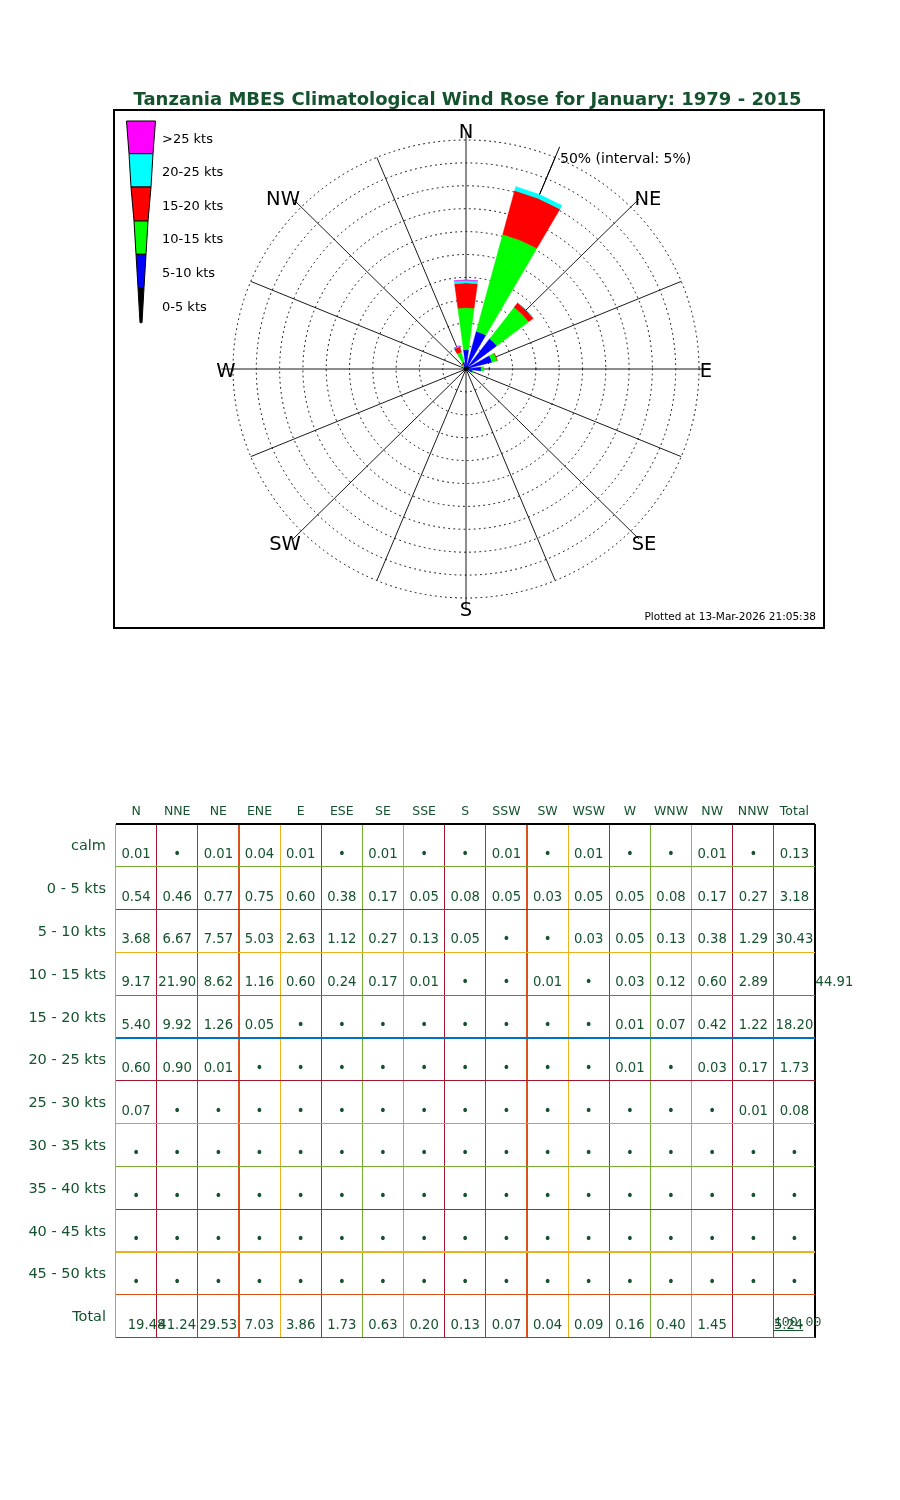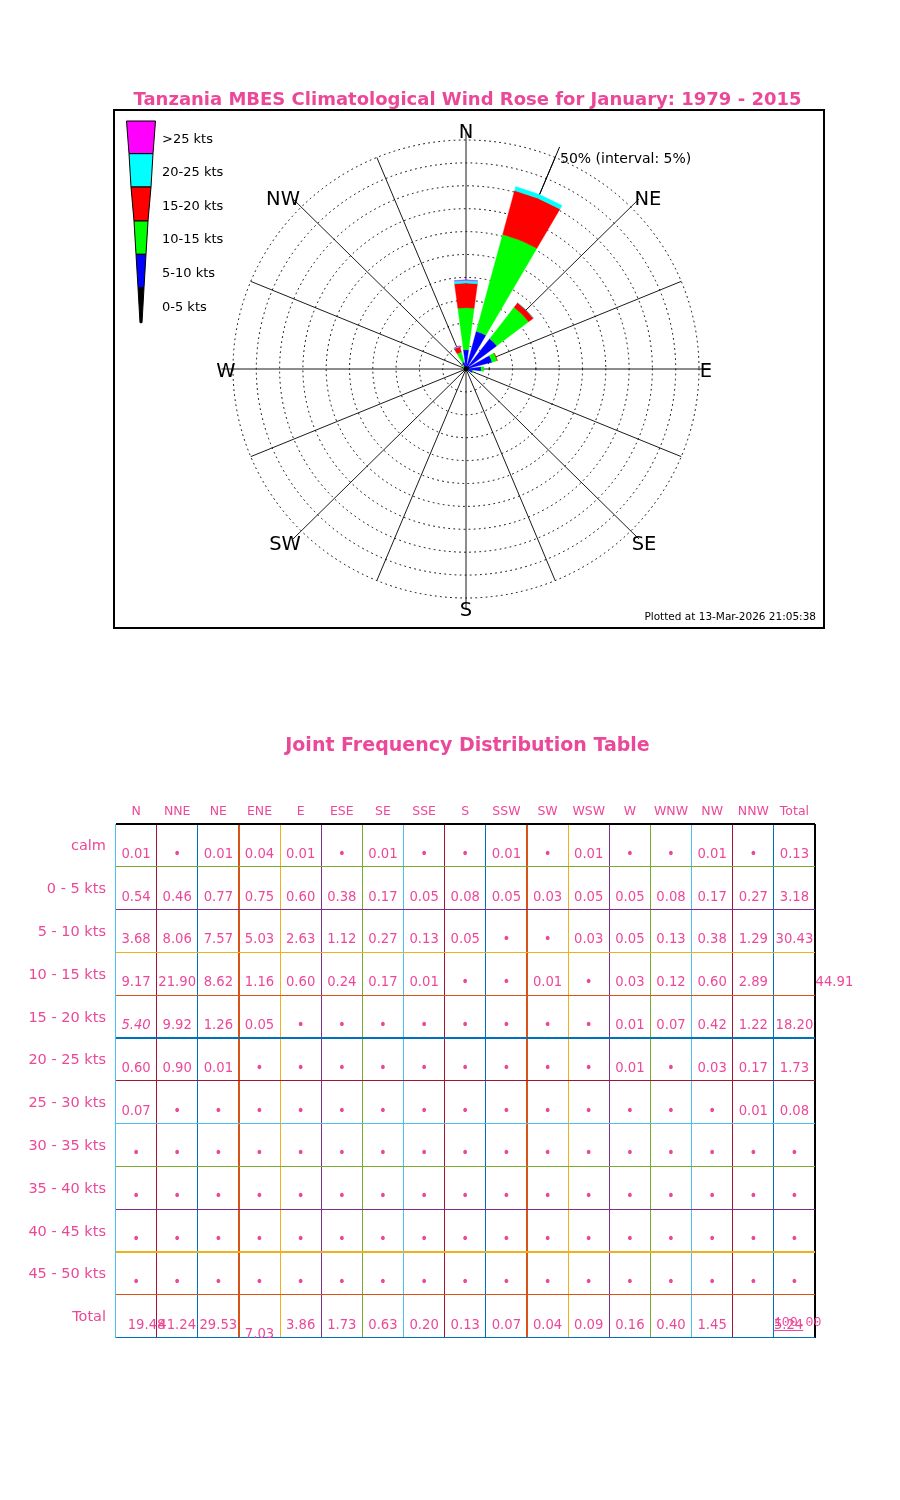--- a/index.html
+++ b/index.html
@@ -1,17 +1,17 @@
 <!DOCTYPE html>
 <html><head>
 <meta charset="utf-8">
 <style>
   html,body{margin:0;padding:0;background:#fff;}
   #page{position:relative;width:888px;height:1500px;background:#ffffff;overflow:hidden;
-        font-family:"DejaVu Sans",sans-serif;color:#ec4899;}
+        font-family:"DejaVu Sans",sans-serif;color:#14532d;}
   .abs{position:absolute;}
   #chart-title{left:100px;top:88px;width:735px;text-align:center;
                font-size:18px;font-weight:bold;letter-spacing:0;}
   #rose-box{left:113px;top:109px;width:708px;height:516px;border:2px solid #000;box-sizing:content-box;}
   #rose-svg{display:block;width:708px;height:516px;}
   #table-title{left:100px;top:733px;width:735px;text-align:center;font-size:19px;font-weight:bold;}
   .cell{position:absolute;text-align:center;font-size:13.2px;line-height:18px;height:18px;}
   .hdr{position:absolute;text-align:center;font-size:12.5px;line-height:18px;height:18px;}
   .rowlab{position:absolute;text-align:right;font-size:14.5px;line-height:20px;height:20px;}
   .gline{position:absolute;}
@@ -127,21 +127,20 @@
         <polygon points="16,76 36,76 33,110 19,110" fill="#FF0000" stroke="#000" stroke-width="1"></polygon>
         <text x="47" y="94" dominant-baseline="central" font-size="13" font-family="DejaVu Sans,sans-serif">15-20 kts</text>
         <polygon points="19,110 33,110 31,143.3 21,143.3" fill="#00FF00" stroke="#000" stroke-width="1"></polygon>
         <text x="47" y="127.65" dominant-baseline="central" font-size="13" font-family="DejaVu Sans,sans-serif">10-15 kts</text>
         <polygon points="21,143.3 31,143.3 29,176.7 23,176.7" fill="#0000FF" stroke="#000" stroke-width="1"></polygon>
         <text x="47" y="161" dominant-baseline="central" font-size="13" font-family="DejaVu Sans,sans-serif">5-10 kts</text>
         <polygon points="23,176.7 29,176.7 27,211.7 25,211.7" fill="#000000" stroke="#000" stroke-width="1"></polygon>
         <text x="47" y="195.2" dominant-baseline="central" font-size="13" font-family="DejaVu Sans,sans-serif">0-5 kts</text>
       </svg>
   </div>
-  <div id="table-title" class="abs">Joint Frequency Distribution Table</div>
   <div id="jfd-table">
       <div class="gline" style="left: 114.9px; top: 824px; width: 1.2px; height: 513.6px; background: rgb(77, 190, 238);"></div>
       <div class="gline" style="left: 156.05px; top: 824px; width: 1.2px; height: 513.6px; background: rgb(162, 20, 47);"></div>
       <div class="gline" style="left: 197.2px; top: 824px; width: 1.2px; height: 513.6px; background: rgb(0, 114, 189);"></div>
       <div class="gline" style="left: 238.35px; top: 824px; width: 1.2px; height: 513.6px; background: rgb(217, 83, 25);"></div>
       <div class="gline" style="left: 279.5px; top: 824px; width: 1.2px; height: 513.6px; background: rgb(237, 177, 32);"></div>
       <div class="gline" style="left: 320.65px; top: 824px; width: 1.2px; height: 513.6px; background: rgb(126, 47, 142);"></div>
       <div class="gline" style="left: 361.8px; top: 824px; width: 1.2px; height: 513.6px; background: rgb(119, 172, 48);"></div>
       <div class="gline" style="left: 402.95px; top: 824px; width: 1.2px; height: 513.6px; background: rgb(77, 190, 238);"></div>
       <div class="gline" style="left: 444.1px; top: 824px; width: 1.2px; height: 513.6px; background: rgb(162, 20, 47);"></div>
@@ -224,21 +223,21 @@
       <div class="cell" style="left: 444.7px; top: 887.6px; width: 41.15px;">0.08</div>
       <div class="cell" style="left: 485.85px; top: 887.6px; width: 41.15px;">0.05</div>
       <div class="cell" style="left: 527px; top: 887.6px; width: 41.15px;">0.03</div>
       <div class="cell" style="left: 568.15px; top: 887.6px; width: 41.15px;">0.05</div>
       <div class="cell" style="left: 609.3px; top: 887.6px; width: 41.15px;">0.05</div>
       <div class="cell" style="left: 650.45px; top: 887.6px; width: 41.15px;">0.08</div>
       <div class="cell" style="left: 691.6px; top: 887.6px; width: 41.15px;">0.17</div>
       <div class="cell" style="left: 732.75px; top: 887.6px; width: 41.15px;">0.27</div>
       <div class="cell" style="left: 773.9px; top: 887.6px; width: 41.15px;">3.18</div>
       <div class="cell" style="left: 115.5px; top: 930.4px; width: 41.15px;">3.68</div>
-      <div class="cell" style="left: 156.65px; top: 930.4px; width: 41.15px;">8.06</div>
+      <div class="cell" style="left: 156.65px; top: 930.4px; width: 41.15px;">6.67</div>
       <div class="cell" style="left: 197.8px; top: 930.4px; width: 41.15px;">7.57</div>
       <div class="cell" style="left: 238.95px; top: 930.4px; width: 41.15px;">5.03</div>
       <div class="cell" style="left: 280.1px; top: 930.4px; width: 41.15px;">2.63</div>
       <div class="cell" style="left: 321.25px; top: 930.4px; width: 41.15px;">1.12</div>
       <div class="cell" style="left: 362.4px; top: 930.4px; width: 41.15px;">0.27</div>
       <div class="cell" style="left: 403.55px; top: 930.4px; width: 41.15px;">0.13</div>
       <div class="cell" style="left: 444.7px; top: 930.4px; width: 41.15px;">0.05</div>
       <div class="cell" style="left: 485.85px; top: 930.4px; width: 41.15px;">•</div>
       <div class="cell" style="left: 527px; top: 930.4px; width: 41.15px;">•</div>
       <div class="cell" style="left: 568.15px; top: 930.4px; width: 41.15px;">0.03</div>
@@ -257,21 +256,21 @@
       <div class="cell" style="left: 403.55px; top: 973.2px; width: 41.15px;">0.01</div>
       <div class="cell" style="left: 444.7px; top: 973.2px; width: 41.15px;">•</div>
       <div class="cell" style="left: 485.85px; top: 973.2px; width: 41.15px;">•</div>
       <div class="cell" style="left: 527px; top: 973.2px; width: 41.15px;">0.01</div>
       <div class="cell" style="left: 568.15px; top: 973.2px; width: 41.15px;">•</div>
       <div class="cell" style="left: 609.3px; top: 973.2px; width: 41.15px;">0.03</div>
       <div class="cell" style="left: 650.45px; top: 973.2px; width: 41.15px;">0.12</div>
       <div class="cell" style="left: 691.6px; top: 973.2px; width: 41.15px;">0.60</div>
       <div class="cell" style="left: 732.75px; top: 973.2px; width: 41.15px;">2.89</div>
       <div class="cell" style="left: 773.9px; top: 973.2px; width: 41.15px; margin-left: 40px;">44.91</div>
-      <div class="cell" style="left: 115.5px; top: 1016px; width: 41.15px; font-style: italic;">5.40</div>
+      <div class="cell" style="left: 115.5px; top: 1016px; width: 41.15px;">5.40</div>
       <div class="cell" style="left: 156.65px; top: 1016px; width: 41.15px;">9.92</div>
       <div class="cell" style="left: 197.8px; top: 1016px; width: 41.15px;">1.26</div>
       <div class="cell" style="left: 238.95px; top: 1016px; width: 41.15px;">0.05</div>
       <div class="cell" style="left: 280.1px; top: 1016px; width: 41.15px;">•</div>
       <div class="cell" style="left: 321.25px; top: 1016px; width: 41.15px;">•</div>
       <div class="cell" style="left: 362.4px; top: 1016px; width: 41.15px;">•</div>
       <div class="cell" style="left: 403.55px; top: 1016px; width: 41.15px;">•</div>
       <div class="cell" style="left: 444.7px; top: 1016px; width: 41.15px;">•</div>
       <div class="cell" style="left: 485.85px; top: 1016px; width: 41.15px;">•</div>
       <div class="cell" style="left: 527px; top: 1016px; width: 41.15px;">•</div>
@@ -379,21 +378,21 @@
       <div class="cell" style="left: 527px; top: 1272.8px; width: 41.15px;">•</div>
       <div class="cell" style="left: 568.15px; top: 1272.8px; width: 41.15px;">•</div>
       <div class="cell" style="left: 609.3px; top: 1272.8px; width: 41.15px;">•</div>
       <div class="cell" style="left: 650.45px; top: 1272.8px; width: 41.15px;">•</div>
       <div class="cell" style="left: 691.6px; top: 1272.8px; width: 41.15px;">•</div>
       <div class="cell" style="left: 732.75px; top: 1272.8px; width: 41.15px;">•</div>
       <div class="cell" style="left: 773.9px; top: 1272.8px; width: 41.15px;">•</div>
       <div class="cell" style="left: 126px; top: 1315.6px; width: 41.15px;">19.48</div>
       <div class="cell" style="left: 156.65px; top: 1315.6px; width: 41.15px;">41.24</div>
       <div class="cell" style="left: 197.8px; top: 1315.6px; width: 41.15px;">29.53</div>
-      <div class="cell" style="left: 238.95px; top: 1315.6px; width: 41.15px; margin-top: 9px;">7.03</div>
+      <div class="cell" style="left: 238.95px; top: 1315.6px; width: 41.15px;">7.03</div>
       <div class="cell" style="left: 280.1px; top: 1315.6px; width: 41.15px;">3.86</div>
       <div class="cell" style="left: 321.25px; top: 1315.6px; width: 41.15px;">1.73</div>
       <div class="cell" style="left: 362.4px; top: 1315.6px; width: 41.15px;">0.63</div>
       <div class="cell" style="left: 403.55px; top: 1315.6px; width: 41.15px;">0.20</div>
       <div class="cell" style="left: 444.7px; top: 1315.6px; width: 41.15px;">0.13</div>
       <div class="cell" style="left: 485.85px; top: 1315.6px; width: 41.15px;">0.07</div>
       <div class="cell" style="left: 527px; top: 1315.6px; width: 41.15px;">0.04</div>
       <div class="cell" style="left: 568.15px; top: 1315.6px; width: 41.15px;">0.09</div>
       <div class="cell" style="left: 609.3px; top: 1315.6px; width: 41.15px;">0.16</div>
       <div class="cell" style="left: 650.45px; top: 1315.6px; width: 41.15px;">0.40</div>

